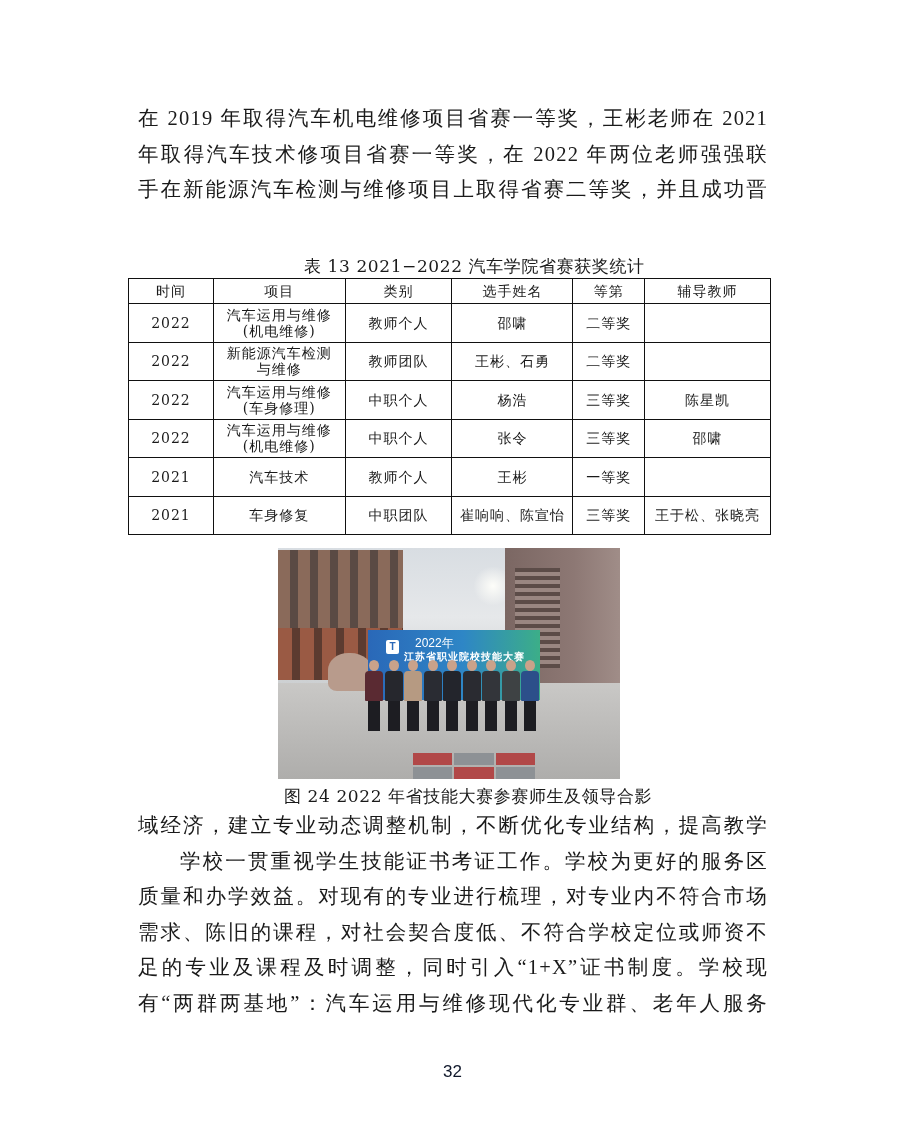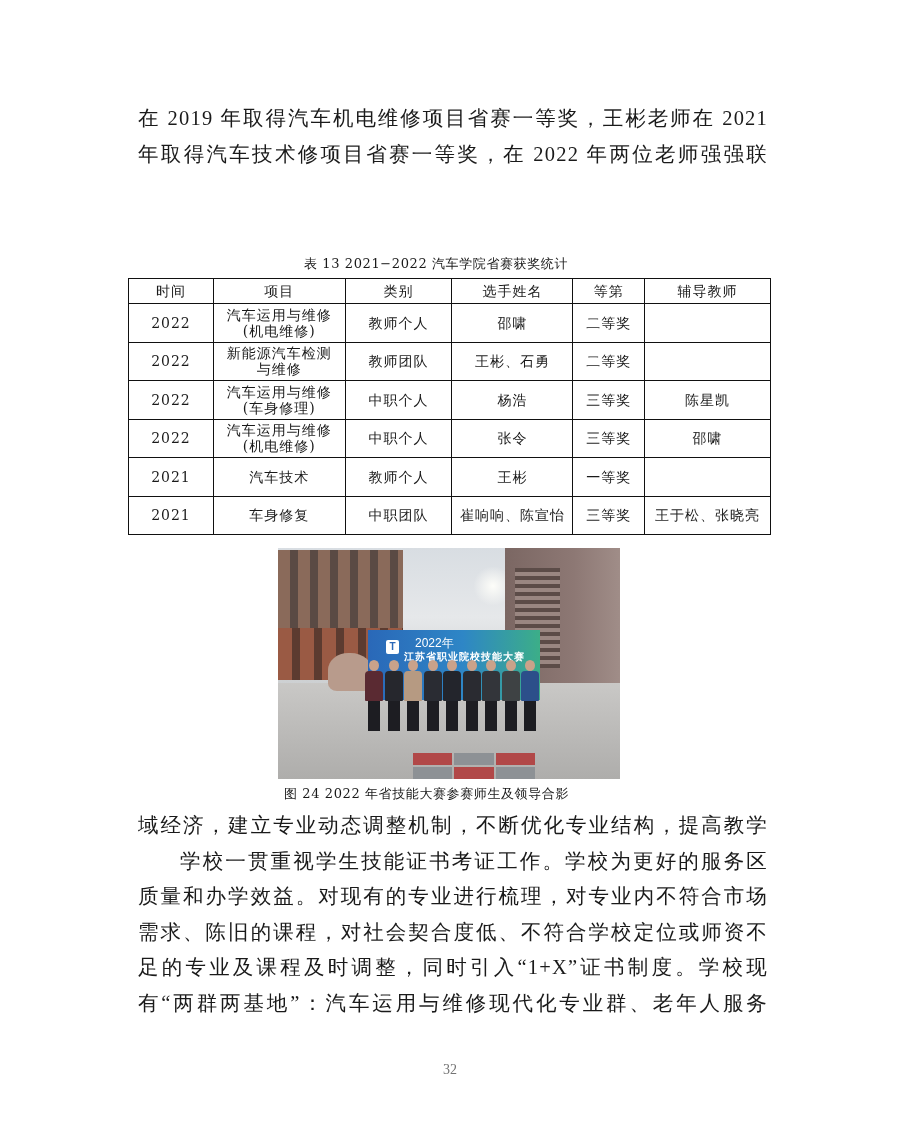--- a/index.html
+++ b/index.html
@@ -2,21 +2,21 @@
 <html><head>
 <meta charset="utf-8">
 <style>
   html, body { margin: 0; padding: 0; background: #ffffff; }
   body { width: 900px; height: 1144px; position: relative; overflow: hidden;
          font-family: "DejaVu Serif", "Liberation Serif", serif; color: #1a1a1a; }
   .para { position: absolute; left: 138px; width: 630px; font-size: 20.5px;
           line-height: 35.5px; text-align: justify; letter-spacing: 1.2px; }
   .para .line { display: block; white-space: nowrap; text-align-last: justify; font-family: Liberation Serif, serif; }
   .para .line.last { text-align-last: left; }
-  .caption { position: absolute; font-size: 13px; color: #1a1a1a; letter-spacing: 0.6px; white-space: nowrap; }
+  .caption { position: absolute; font-size: 17px; color: #1a1a1a; letter-spacing: 0.6px; white-space: nowrap; }
   table.awards { position: absolute; left: 128px; top: 278px; width: 643px; border-collapse: collapse;
                  font-size: 14px; letter-spacing: 1px; }
   table.awards th, table.awards td { border: 1.5px solid #111; text-align: center; vertical-align: middle;
                  padding: 0; font-weight: normal; line-height: 16px; }
   table.awards tr.head { height: 25px; }
   table.awards tr.row { height: 38.5px; }
   .photo { position: absolute; left: 278px; top: 548px; width: 342px; height: 231px; overflow: hidden;
            background: linear-gradient(180deg, #d8dde2 0%, #e6e8ea 30%, #cfd2d4 55%, #b9bcbe 100%); }
   .sun { position: absolute; left: 195px; top: 18px; width: 40px; height: 40px; border-radius: 50%;
          background: radial-gradient(circle, rgba(255,255,250,0.95) 0%, rgba(255,255,250,0) 70%); }
@@ -38,28 +38,29 @@
   .banner-title { position: absolute; left: 36px; top: 20px; color: #fff; font: bold 10px "DejaVu Sans", sans-serif; white-space: nowrap; letter-spacing: 1px; }
   .rock { position: absolute; left: 50px; top: 105px; width: 45px; height: 38px; border-radius: 45% 50% 20% 20%;
           background: #b89b8c; }
   .tiles { position: absolute; left: 135px; top: 205px; width: 122px; height: 26px; display: grid;
            grid-template-columns: 1fr 1fr 1fr; grid-template-rows: 1fr 1fr; gap: 2px; }
   .tiles span:nth-child(odd) { background: #b14848; } .tiles span:nth-child(even) { background: #8d9195; }
   .person { position: absolute; top: 112px; width: 18px; height: 72px; }
   .person .head { position: absolute; left: 4px; top: 0; width: 10px; height: 11px; border-radius: 50%; background: #caa28a; }
   .person .body { position: absolute; left: 0; top: 11px; width: 18px; height: 30px; border-radius: 4px 4px 1px 1px; }
   .person .legs { position: absolute; left: 3px; top: 41px; width: 12px; height: 30px; background: #1d1d22; }
-  .page-num { position: absolute; left: 443px; top: 1062px; font-size: 14px; font-family: Liberation Serif, serif; color: #737373; }
+  .page-num { position: absolute; left: 443px; top: 1062px; font-size: 17px; font-family: Liberation Sans, sans-serif; color: #0f172a; }
 </style>
 </head>
 <body>
 
 <div class="para" style="top:101px;">
   <span class="line">在 2019 年取得汽车机电维修项目省赛一等奖，王彬老师在 2021</span>
   <span class="line">年取得汽车技术修项目省赛一等奖，在 2022 年两位老师强强联</span>
+  <span class="line">手在新能源汽车检测与维修项目上取得省赛二等奖，并且成功晋</span>
 </div>
 
 <div class="caption" style="left:304px; top:255px;">表 13    2021−2022 汽车学院省赛获奖统计</div>
 
 <table class="awards">
   <colgroup>
     <col style="width:85px">
       <col style="width:132px">
       <col style="width:107px">
     <col style="width:121px">

